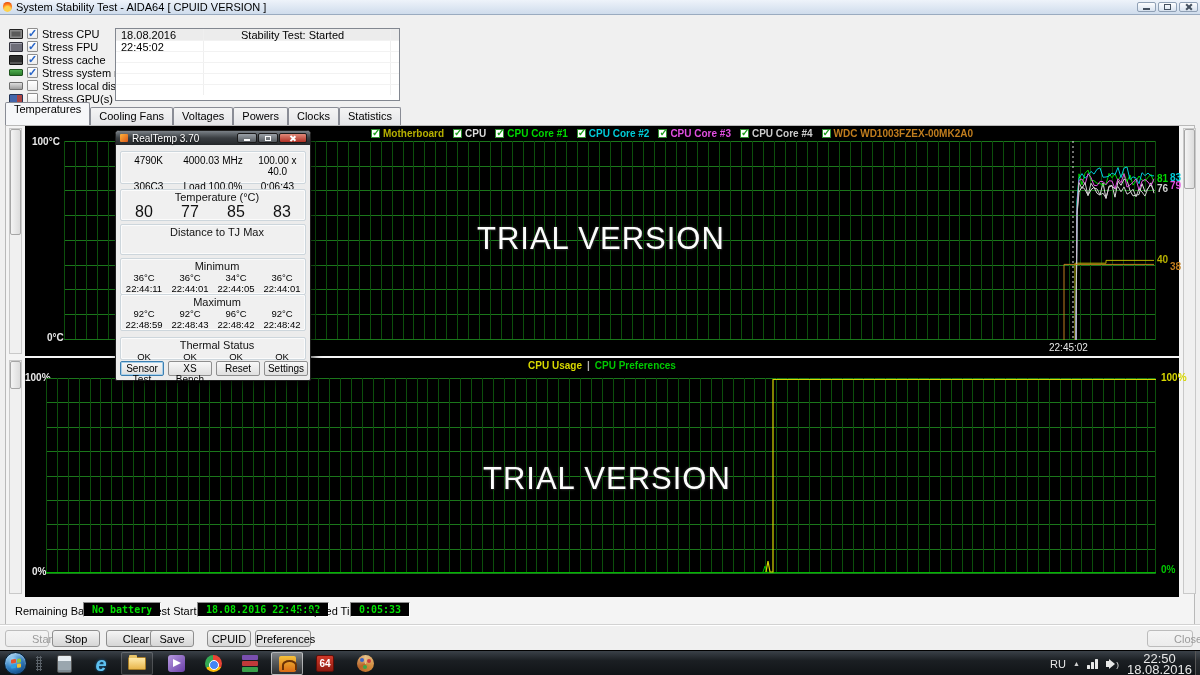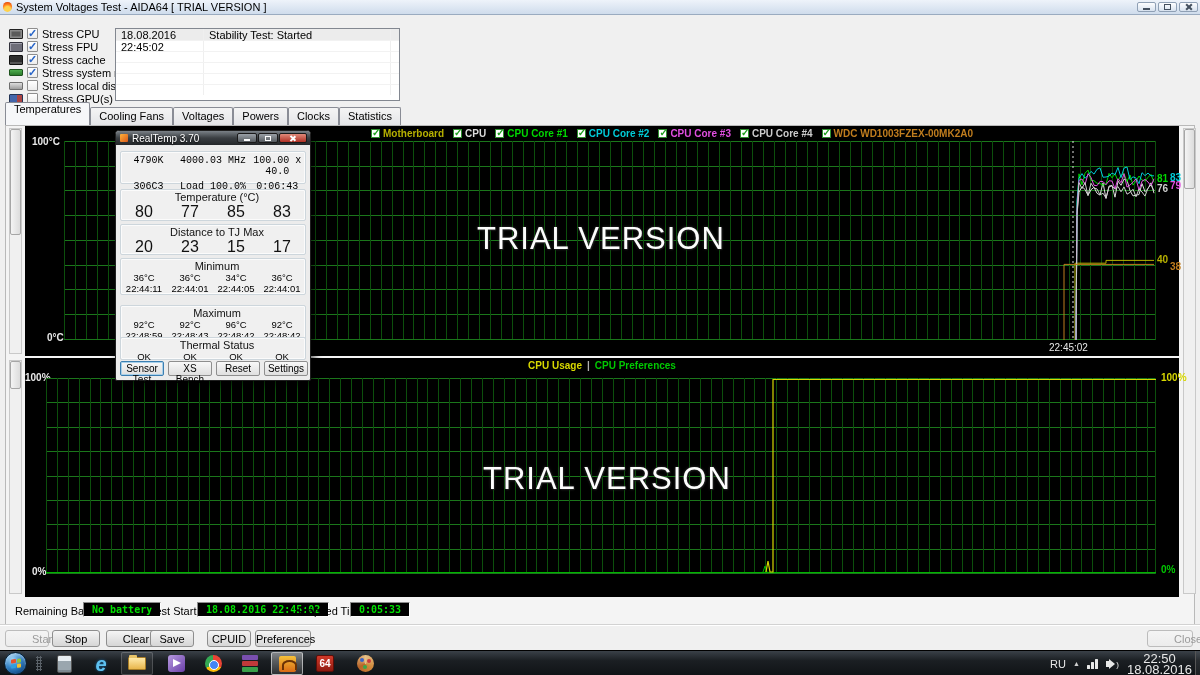--- a/index.html
+++ b/index.html
@@ -38,21 +38,21 @@
   .checkbox.checked:after{content:"✓";position:absolute;left:0px;top:-2px;color:#2a66c8;font-size:11px;font-weight:bold;}
 
   
   #log-table{position:absolute;left:115px;top:28px;width:285px;height:73px;background:#fff;border:1px solid #828790;}
   .log-header{display:flex;height:14px;background:linear-gradient(#fdfdfd,#f2f3f5);border-bottom:1px solid #d5d5d5;}
   .log-header .c1{width:88px;padding:1px 0 0 5px;border-right:1px solid #e2e2e2;}
   .log-header .c2{flex:1;padding:1px 0 0 5px;border-right:1px solid #e2e2e2;}
   .log-header .c3{width:8px;}
   .log-row{display:flex;height:11px;}
   .log-row .c1{width:88px;padding-left:5px;border-right:1px solid #efefef;}
-  .log-row .c2{flex:1;padding-left:5px;border-right:1px solid #efefef;}
+  .log-row .c2{flex:1;padding-left:5px;border-right:1px solid #efefef;margin-left:32px;}
   .log-row .c3{width:8px;}
   .log-row.selected{background:#ececec;}
   .log-row.empty{border-top:1px solid #f2f2f2;}
 
   
   #tabs{position:absolute;left:5px;top:107px;height:18px;display:flex;align-items:flex-end;}
   .tab{height:18px;padding:2px 8px 0 8px;border:1px solid #898c95;border-bottom:none;
     background:linear-gradient(#f4f4f4,#e4e5e8);margin-right:0px;border-radius:2px 2px 0 0;}
   .tab.active{height:23px;background:#f6f7f9;position:relative;z-index:2;padding-top:0;}
 
@@ -113,21 +113,21 @@
     background:linear-gradient(#9aa0a6,#565b60);display:flex;align-items:center;justify-content:center;}
   .rt-btn.close{width:28px;background:linear-gradient(#e08a7a,#b03024);}
   .rt-btn .glyph-min{width:6px;height:2px;background:#fff;margin-top:3px;}
   .rt-btn .glyph-max{width:6px;height:5px;border:1px solid #fff;}
   .rt-btn .glyph-close{width:7px;height:7px;}
   .rt-btn .glyph-close:before,.rt-btn .glyph-close:after{left:2.5px;width:1.5px;height:7px;background:#fff;}
   .rt-group{position:absolute;left:4px;width:186px;border:1px solid #cdd6dc;border-radius:2px;background:#f0f0f0;
     box-shadow:inset 0 0 0 1px #fbfbfb;}
   .rt-header{text-align:center;font-size:11px;color:#111;padding-top:1px;margin-left:8px;}
   .rt-cols{display:grid;grid-template-columns:1fr 1fr 1fr 1fr;text-align:center;}
-  .rt-cols3{display:grid;grid-template-columns:30% 40% 30%;text-align:center;font-size:10px;font-family:Liberation Mono, monospace;}
+  .rt-cols3{display:grid;grid-template-columns:30% 40% 30%;text-align:center;font-size:10px;}
   .rt-big{font-size:16px;color:#111;}
   .rt-small{font-size:9.5px;}
   .rt-buttons{position:absolute;left:4px;bottom:4px;width:188px;display:flex;gap:4px;}
   .rt-push{flex:1;height:15px;font-size:10px;text-align:center;padding-top:1px;
     background:linear-gradient(#f8f8f8,#dfdfdf);border:1px solid #8e8e8e;border-radius:2px;}
   .rt-push.focused{border:1px solid #3c7fb1;box-shadow:0 0 0 1px #a8d0ea inset;}
 
   
   #taskbar{position:absolute;left:0;top:650px;width:1200px;height:25px;
     background:linear-gradient(#3a4148,#1b1f23 40%,#101316);border-top:1px solid #000;}
@@ -169,21 +169,21 @@
   .ico-speaker i{position:absolute;left:3px;top:1px;border-left:6px solid #e8e8e8;border-top:5.5px solid transparent;border-bottom:5.5px solid transparent;}
   .ico-speaker u{position:absolute;right:1px;top:2px;font-size:8px;color:#e8e8e8;text-decoration:none;font-style:normal;}
   #tray-clock{text-align:center;font-size:13px;line-height:11px;padding-right:6px;}
   #show-desktop{position:absolute;right:0;top:0;width:5px;height:25px;border-left:1px solid #555;background:rgba(255,255,255,.06);}
 </style>
 </head>
 <body>
 
 <div id="titlebar" data-name="title-bar">
   <div id="app-icon" data-name="aida64-app-icon"></div>
-  <div id="title-text" data-name="window-title">System Voltages Test - AIDA64  [ TRIAL VERSION ]</div>
+  <div id="title-text" data-name="window-title">System Stability Test - AIDA64  [ CPUID VERSION ]</div>
   <div class="win-controls">
     <div class="win-btn" data-name="minimize-button">
         <i class="glyph-min"></i>
       </div>
     <div class="win-btn" data-name="maximize-button">
         <i class="glyph-max"></i>
       </div>
     <div class="win-btn" data-name="close-button">
         <i class="glyph-close"></i>
       </div>
@@ -391,43 +391,37 @@
         <div class="rt-header" data-name="realtemp-section-header">Temperature (°C)</div>
         <div class="rt-cols" data-name="realtemp-value-row">
           <span class="rt-big" data-name="realtemp-value">80</span>
           <span class="rt-big" data-name="realtemp-value">77</span>
           <span class="rt-big" data-name="realtemp-value">85</span>
           <span class="rt-big" data-name="realtemp-value">83</span>
         </div>
       </div>
       <div class="rt-group" data-name="realtemp-section-distance-to-tj-max" style="top: 93px; height: 31px;">
         <div class="rt-header" data-name="realtemp-section-header">Distance to TJ Max</div>
-        <div class="rt-cols" data-name="realtemp-value-row">
-          <span class="rt-big" data-name="realtemp-value">20</span>
-          <span class="rt-big" data-name="realtemp-value">23</span>
-          <span class="rt-big" data-name="realtemp-value">15</span>
-          <span class="rt-big" data-name="realtemp-value">17</span>
-        </div>
       </div>
       <div class="rt-group" data-name="realtemp-section-minimum" style="top: 127px; height: 37px;">
         <div class="rt-header" data-name="realtemp-section-header">Minimum</div>
         <div class="rt-cols" data-name="realtemp-value-row">
           <span class="rt-small" data-name="realtemp-value">36°C</span>
           <span class="rt-small" data-name="realtemp-value">36°C</span>
           <span class="rt-small" data-name="realtemp-value">34°C</span>
           <span class="rt-small" data-name="realtemp-value">36°C</span>
         </div>
         <div class="rt-cols" data-name="realtemp-value-row">
           <span class="rt-small" data-name="realtemp-value">22:44:11</span>
           <span class="rt-small" data-name="realtemp-value">22:44:01</span>
           <span class="rt-small" data-name="realtemp-value">22:44:05</span>
           <span class="rt-small" data-name="realtemp-value">22:44:01</span>
         </div>
       </div>
-      <div class="rt-group" data-name="realtemp-section-maximum" style="top: 174px; height: 37px;">
+      <div class="rt-group" data-name="realtemp-section-maximum" style="top: 163px; height: 37px;">
         <div class="rt-header" data-name="realtemp-section-header">Maximum</div>
         <div class="rt-cols" data-name="realtemp-value-row">
           <span class="rt-small" data-name="realtemp-value">92°C</span>
           <span class="rt-small" data-name="realtemp-value">92°C</span>
           <span class="rt-small" data-name="realtemp-value">96°C</span>
           <span class="rt-small" data-name="realtemp-value">92°C</span>
         </div>
         <div class="rt-cols" data-name="realtemp-value-row">
           <span class="rt-small" data-name="realtemp-value">22:48:59</span>
           <span class="rt-small" data-name="realtemp-value">22:48:43</span>

